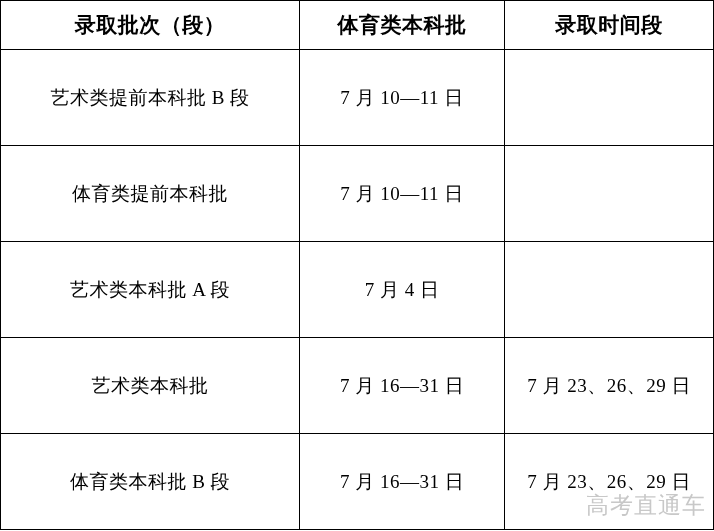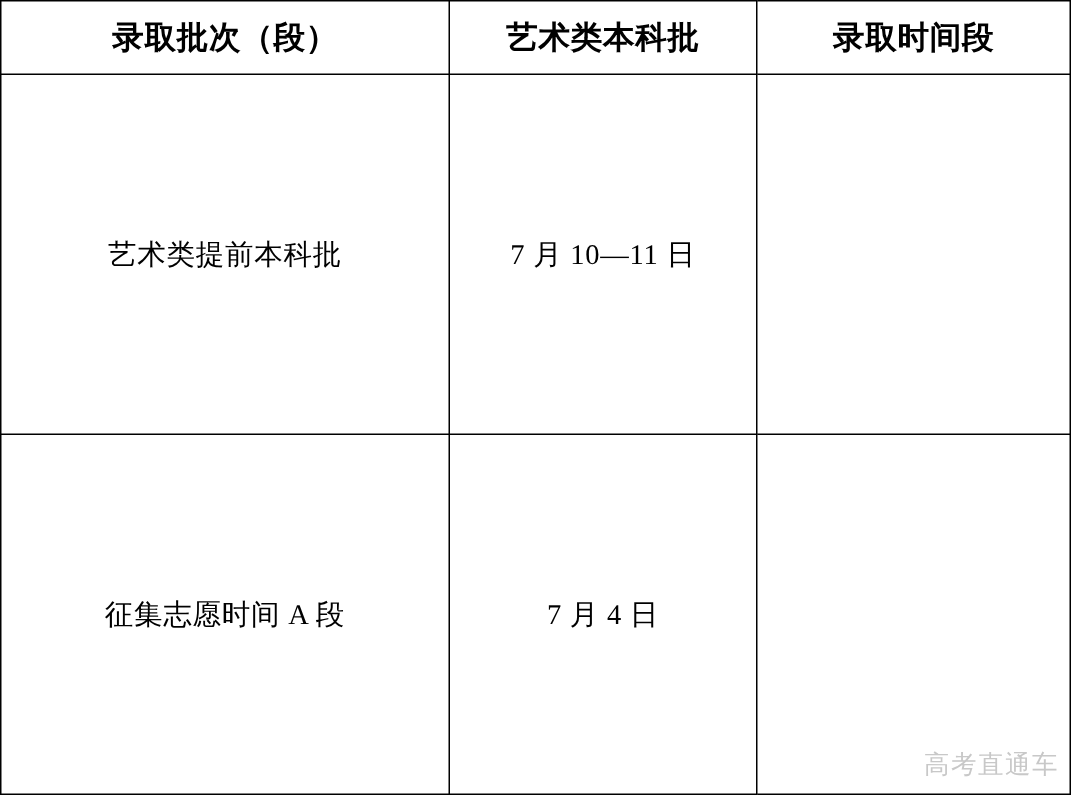--- a/index.html
+++ b/index.html
@@ -49,21 +49,21 @@
   table.schedule tbody td {
     font-size: 19px;
   }
   table.schedule tbody tr {
     height: 54px;
   }
   .watermark {
     position: absolute;
     right: 8px;
     bottom: 10px;
-    font-size: 17px;
+    font-size: 23px;
     color: #c8c8c8;
     font-family: "Liberation Sans", "DejaVu Sans", sans-serif;
     letter-spacing: 1px;
     pointer-events: none;
     white-space: nowrap;
     text-align: right;
   }
 </style>
 </head>
 <body>
@@ -71,31 +71,46 @@
 <div class="table-wrap">
   <table class="schedule">
     <colgroup>
       <col class="c1">
       <col class="c2">
       <col class="c3">
     </colgroup>
     <thead>
       <tr>
         <th>录取批次（段）</th>
-        <th>艺术类本科批</th>
+        <th>体育类本科批</th>
         <th>录取时间段</th>
       </tr>
     </thead>
     <tbody>
       <tr>
-        <td>艺术类提前本科批</td>
+        <td>艺术类提前本科批 B 段</td>
         <td>7 月 10—11 日</td>
         <td></td>
       </tr>
       <tr>
-        <td>征集志愿时间 A 段</td>
+        <td>体育类提前本科批</td>
+        <td>7 月 10—11 日</td>
+        <td></td>
+      </tr>
+      <tr>
+        <td>艺术类本科批 A 段</td>
         <td>7 月 4 日</td>
         <td></td>
+      </tr>
+      <tr>
+        <td>艺术类本科批</td>
+        <td>7 月 16—31 日</td>
+        <td>7 月 23、26、29 日</td>
+      </tr>
+      <tr>
+        <td>体育类本科批 B 段</td>
+        <td>7 月 16—31 日</td>
+        <td>7 月 23、26、29 日</td>
       </tr>
     </tbody>
   </table>
   <div class="watermark">高考直通车</div>
 </div>
 
 </body></html>

